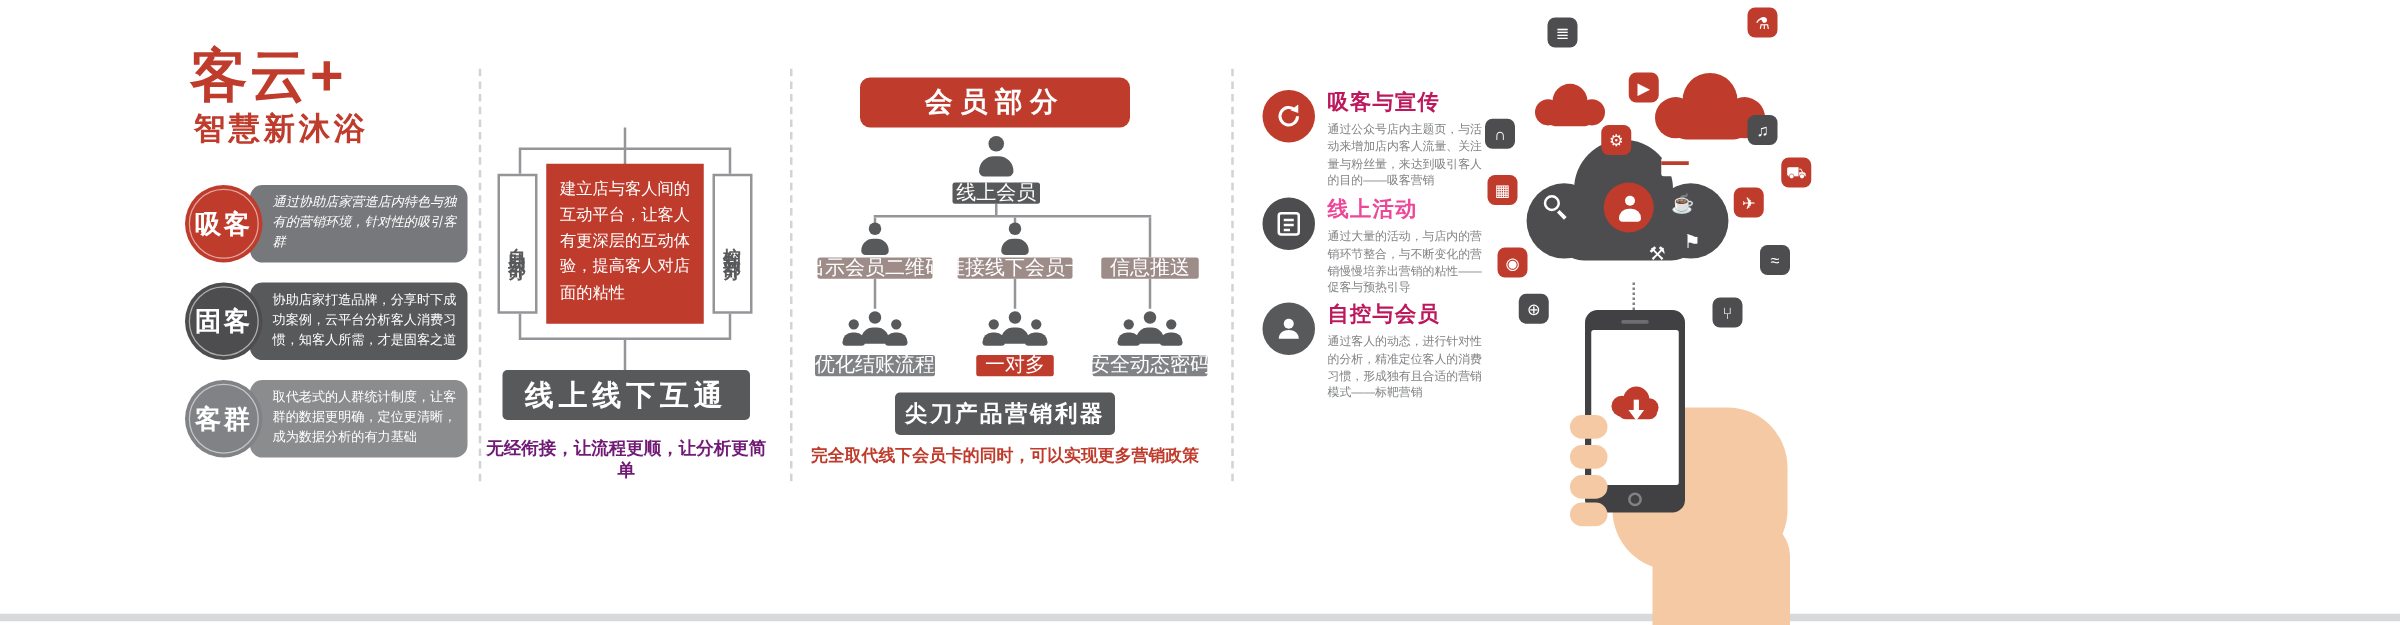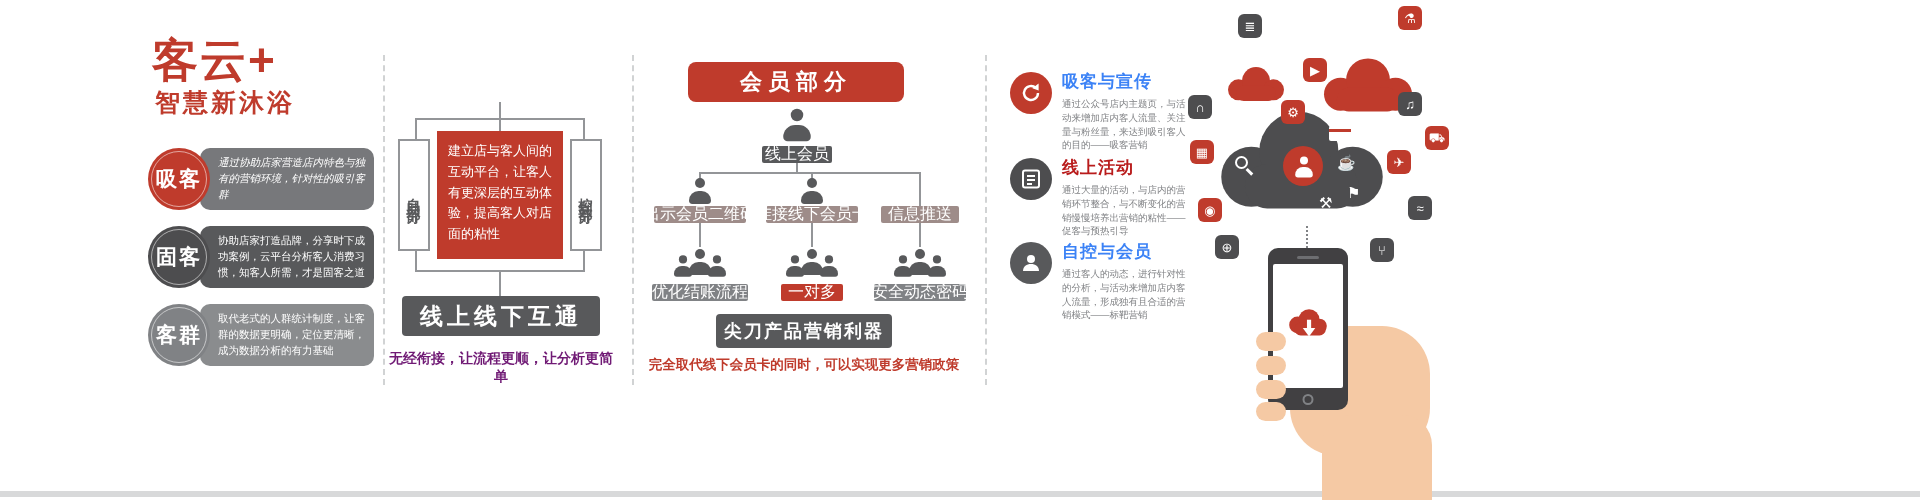--- a/index.html
+++ b/index.html
@@ -93,21 +93,21 @@
     display:flex; align-items:center; justify-content:center;
   }
   .m-foot { position:absolute; left:642px; top:356px; width:324px; color:#bf3b2c; font-size:13.5px; font-weight:bold; text-align:center; }
 
   
   .f-row { position:absolute; left:1010px; width:182px; }
   .f-row.f1 { top:70px; } .f-row.f2 { top:156px; } .f-row.f3 { top:240px; } .f-row.f4 { top:314px; }
   .f-icon { position:absolute; left:0; top:2px; width:42px; height:42px; border-radius:50%; display:flex; align-items:center; justify-content:center; }
   .f1 .f-icon { background:#bf3b2c; } .f2 .f-icon { background:#4d4d4f; } .f3 .f-icon { background:#58595b; } .f4 .f-icon { background:#808285; }
   .f-title { margin-left:52px; font-size:17px; font-weight:bold; letter-spacing:1px; }
-  .f1 .f-title, .f3 .f-title { color:#3b82f6; } .f2 .f-title, .f4 .f-title { color:#b91c1c; }
+  .f1 .f-title, .f3 .f-title { color:#be185d; } .f2 .f-title, .f4 .f-title { color:#ec4899; }
   .f-desc { margin-left:52px; margin-top:4px; width:128px; font-size:9.5px; line-height:1.45; color:#808285; }
 
   
   .illustration { position:absolute; left:1185px; top:0; width:285px; height:500px; }
   .cloud { position:absolute; }
   .cloud.red-top  { left:128px; top:52px;  width:110px; height:66px;  z-index:1; }
   .cloud.red-left { left:36px;  top:62px;  width:70px;  height:44px;  z-index:1; }
   .cloud.main     { left:22px;  top:105px; width:190px; height:115px; z-index:2; }
   .tile {
     position:absolute; width:24px; height:24px; border-radius:6px; z-index:3;
@@ -239,21 +239,21 @@
     <div class="f-desc">通过大量的活动，与店内的营销环节整合，与不断变化的营销慢慢培养出营销的粘性——促客与预热引导</div>
   </div>
   <div class="f-row f3">
     <div class="f-icon">
       <svg width="22" height="22" viewBox="0 0 22 22" fill="#fff">
           <circle cx="11" cy="7" r="4"></circle>
           <path d="M3 19c0-4.4 3.6-7 8-7s8 2.6 8 7z"></path>
         </svg>
     </div>
     <div class="f-title">自控与会员</div>
-    <div class="f-desc">通过客人的动态，进行针对性的分析，与活动来增加店内客人流量，形成独有且合适的营销模式——标靶营销</div>
+    <div class="f-desc">通过客人的动态，进行针对性的分析，精准定位客人的消费习惯，形成独有且合适的营销模式——标靶营销</div>
   </div>
 
   <div class="illustration">
     <svg class="cloud red-top" viewBox="0 0 120 70">
       <g fill="#bf3b2c">
           <circle cx="30" cy="45" r="18"></circle>
           <circle cx="60" cy="30" r="24"></circle>
           <circle cx="90" cy="45" r="18"></circle>
           <rect x="26" y="38" width="68" height="26" rx="13"></rect>
         </g>

